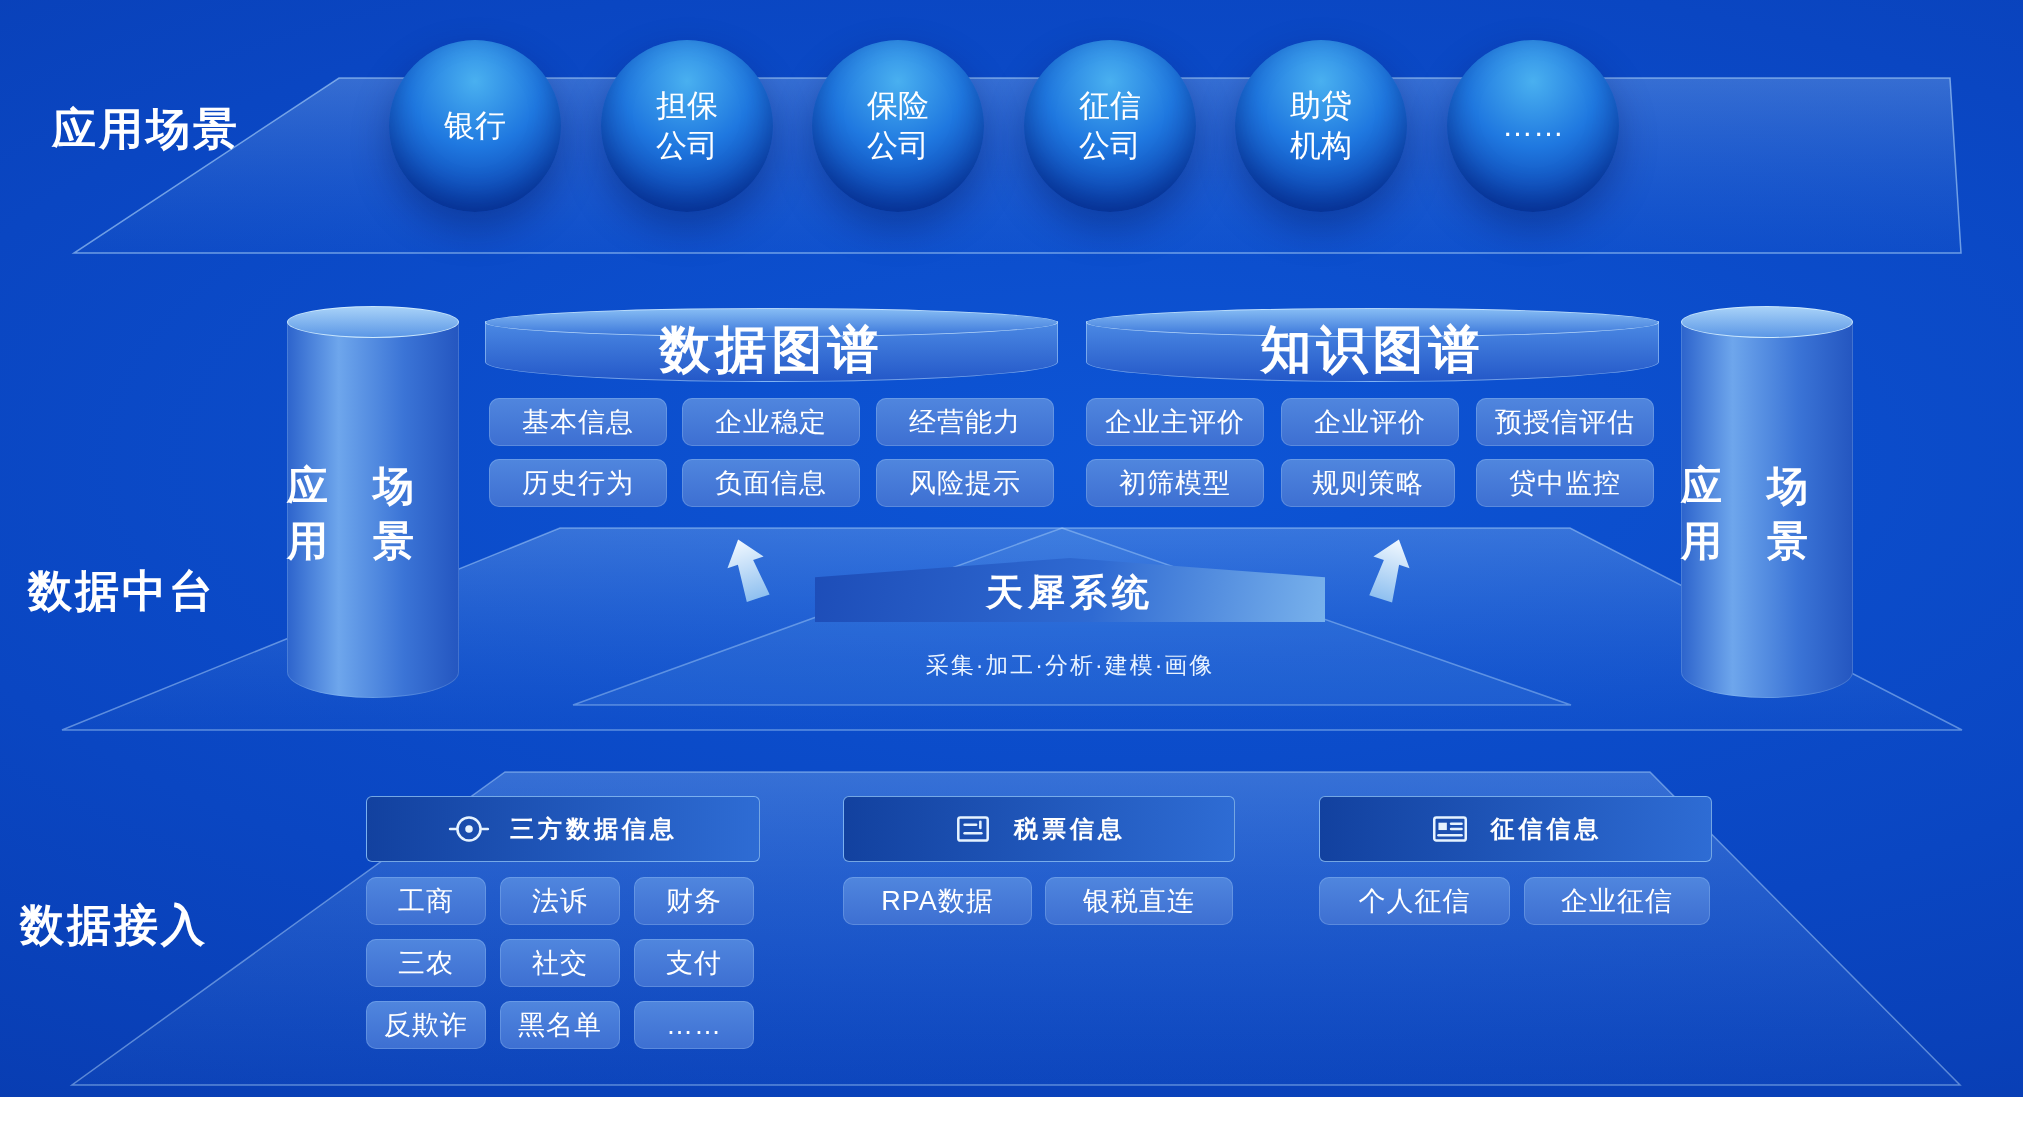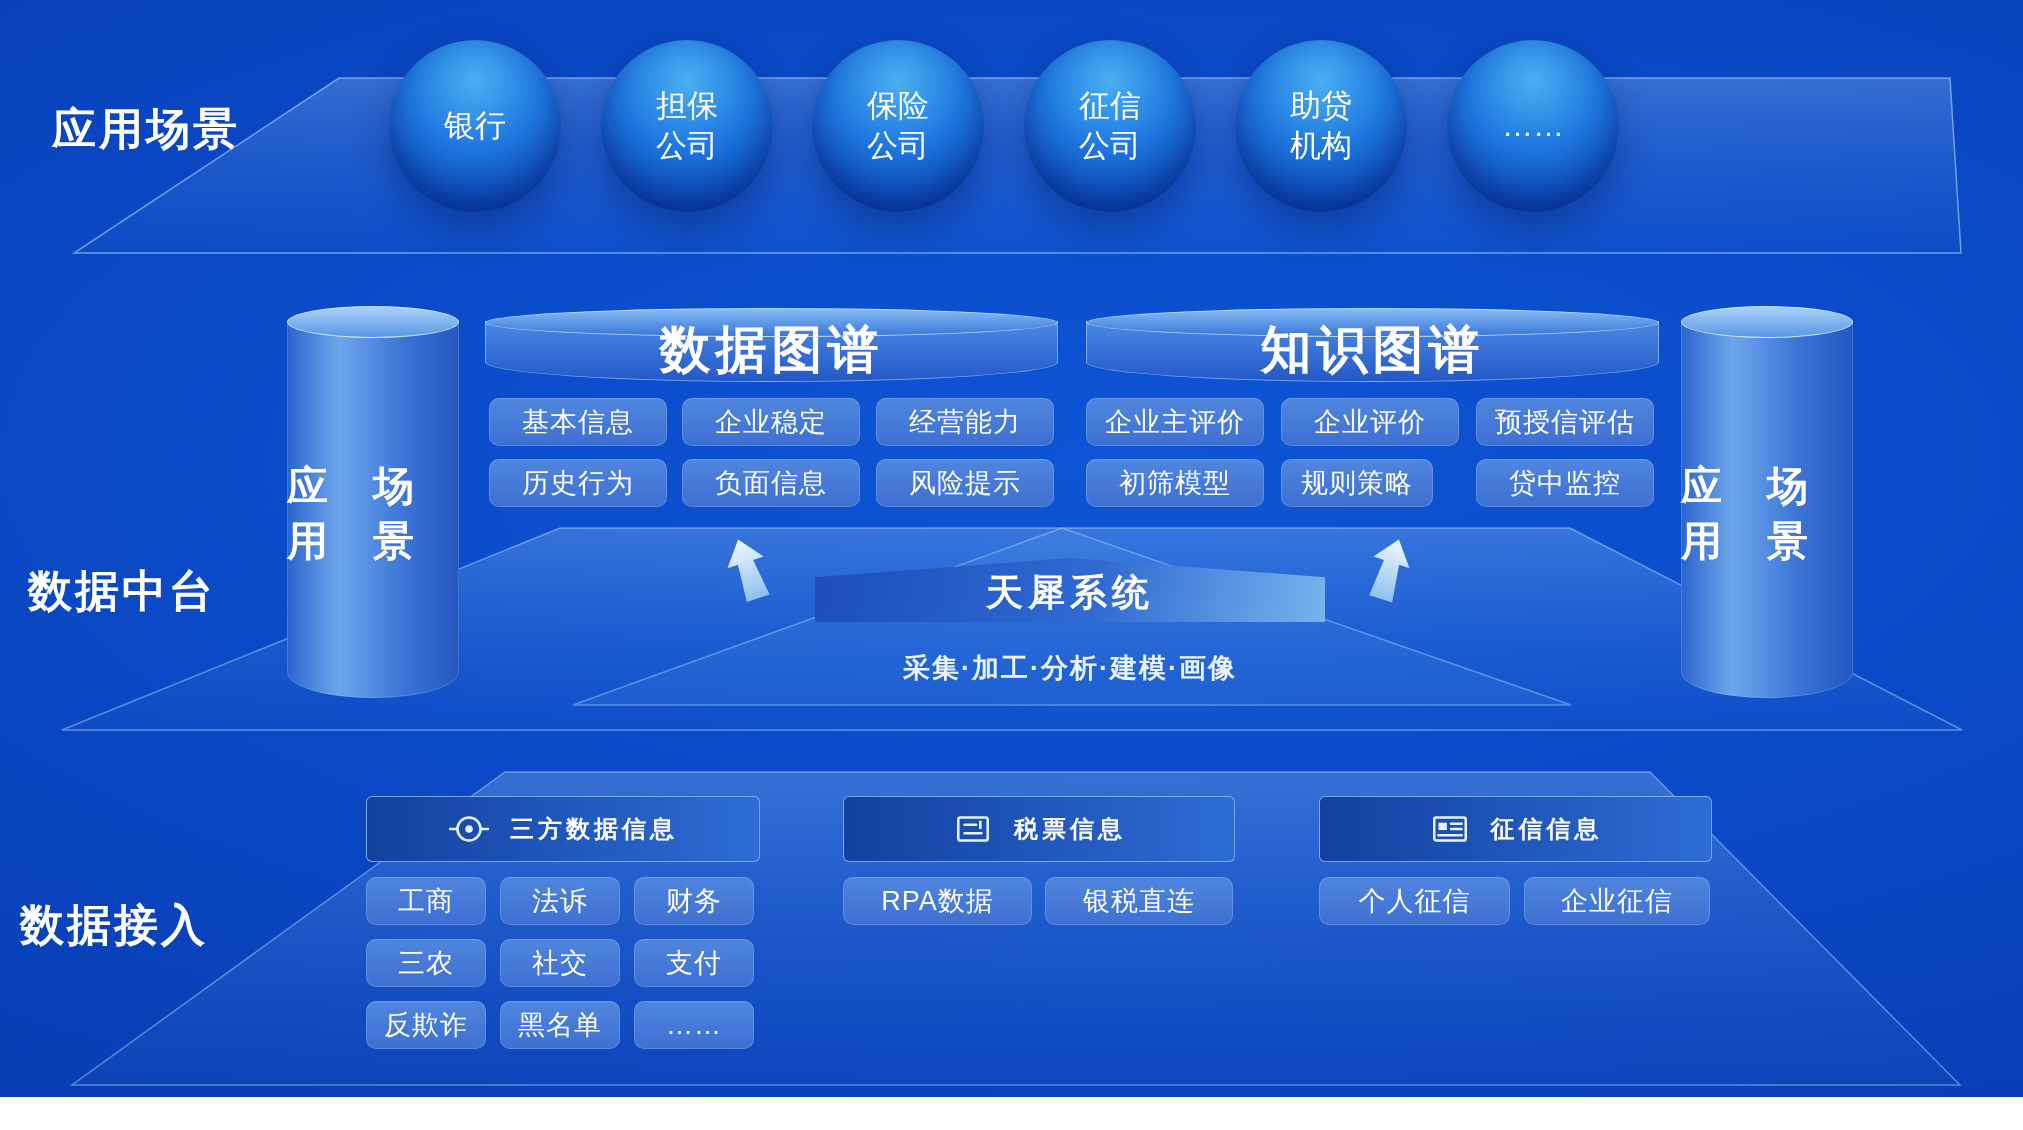--- a/index.html
+++ b/index.html
@@ -47,21 +47,21 @@
   .cyl-text{position:absolute;inset:24px 0 0 0;z-index:2;display:flex;align-items:center;justify-content:center;
       color:#fff;font-weight:700;font-size:41px;line-height:1.35;letter-spacing:3px;}
   .cyl-text span{display:block;}
 
   .banner{position:absolute;z-index:3;left:815px;top:558px;width:510px;height:64px;
       background:linear-gradient(100deg,var(--banner-dark,#1d4db8) 0%,var(--banner-mid,#2f6ad2) 55%,var(--banner-light,#79b2ec) 100%);
       clip-path:polygon(0 30%,50% 0,100% 30%,100% 100%,0 100%);
       display:flex;justify-content:center;}
   .banner-title{color:#fff;font-weight:700;font-size:37px;letter-spacing:5px;margin-top:10px;}
   .banner-sub{position:absolute;z-index:3;left:770px;top:650px;width:600px;text-align:center;
-      color:#eaf4ff;font-size:27px;letter-spacing:2px;font-weight:bold;}
+      color:#eaf4ff;font-size:23px;letter-spacing:2px;}
 
   .group-header{position:absolute;z-index:3;top:796px;height:64px;border-radius:6px;
       background:linear-gradient(90deg,var(--header-dark,#12419f),var(--header-light,#2e6cd4));
       border:1px solid rgba(150,200,250,.75);
       display:flex;align-items:center;justify-content:center;gap:20px;color:#fff;}
   .gh-title{font-weight:700;font-size:24px;letter-spacing:4px;}
   .gh-icon{display:flex;align-items:center;}
   .gh-icon svg{width:42px;height:42px;}
 </style>
 </head>
@@ -156,21 +156,21 @@
   <div class="chip" style="left:682px;top:398px;width:178px">企业稳定</div>
   <div class="chip" style="left:876px;top:398px;width:178px">经营能力</div>
   <div class="chip" style="left:489px;top:459px;width:178px">历史行为</div>
   <div class="chip" style="left:682px;top:459px;width:178px">负面信息</div>
   <div class="chip" style="left:876px;top:459px;width:178px">风险提示</div>
 
   <div class="chip" style="left:1086px;top:398px;width:178px">企业主评价</div>
   <div class="chip" style="left:1281px;top:398px;width:178px">企业评价</div>
   <div class="chip" style="left:1476px;top:398px;width:178px">预授信评估</div>
   <div class="chip" style="left:1086px;top:459px;width:178px">初筛模型</div>
-  <div class="chip" style="left:1281px;top:459px;width:152px">规则策略</div>
+  <div class="chip" style="left:1281px;top:459px;width:174px">规则策略</div>
   <div class="chip" style="left:1476px;top:459px;width:178px">贷中监控</div>
 
   <div class="banner">
     <div class="banner-title">天犀系统</div>
   </div>
   <div class="banner-sub">采集·加工·分析·建模·画像</div>
 
   <div class="group-header" style="left:366px;width:392px">
     <span class="gh-icon">
       <svg viewBox="0 0 40 40" fill="none" stroke="#e6f3ff" stroke-width="2.4" stroke-linecap="round">

